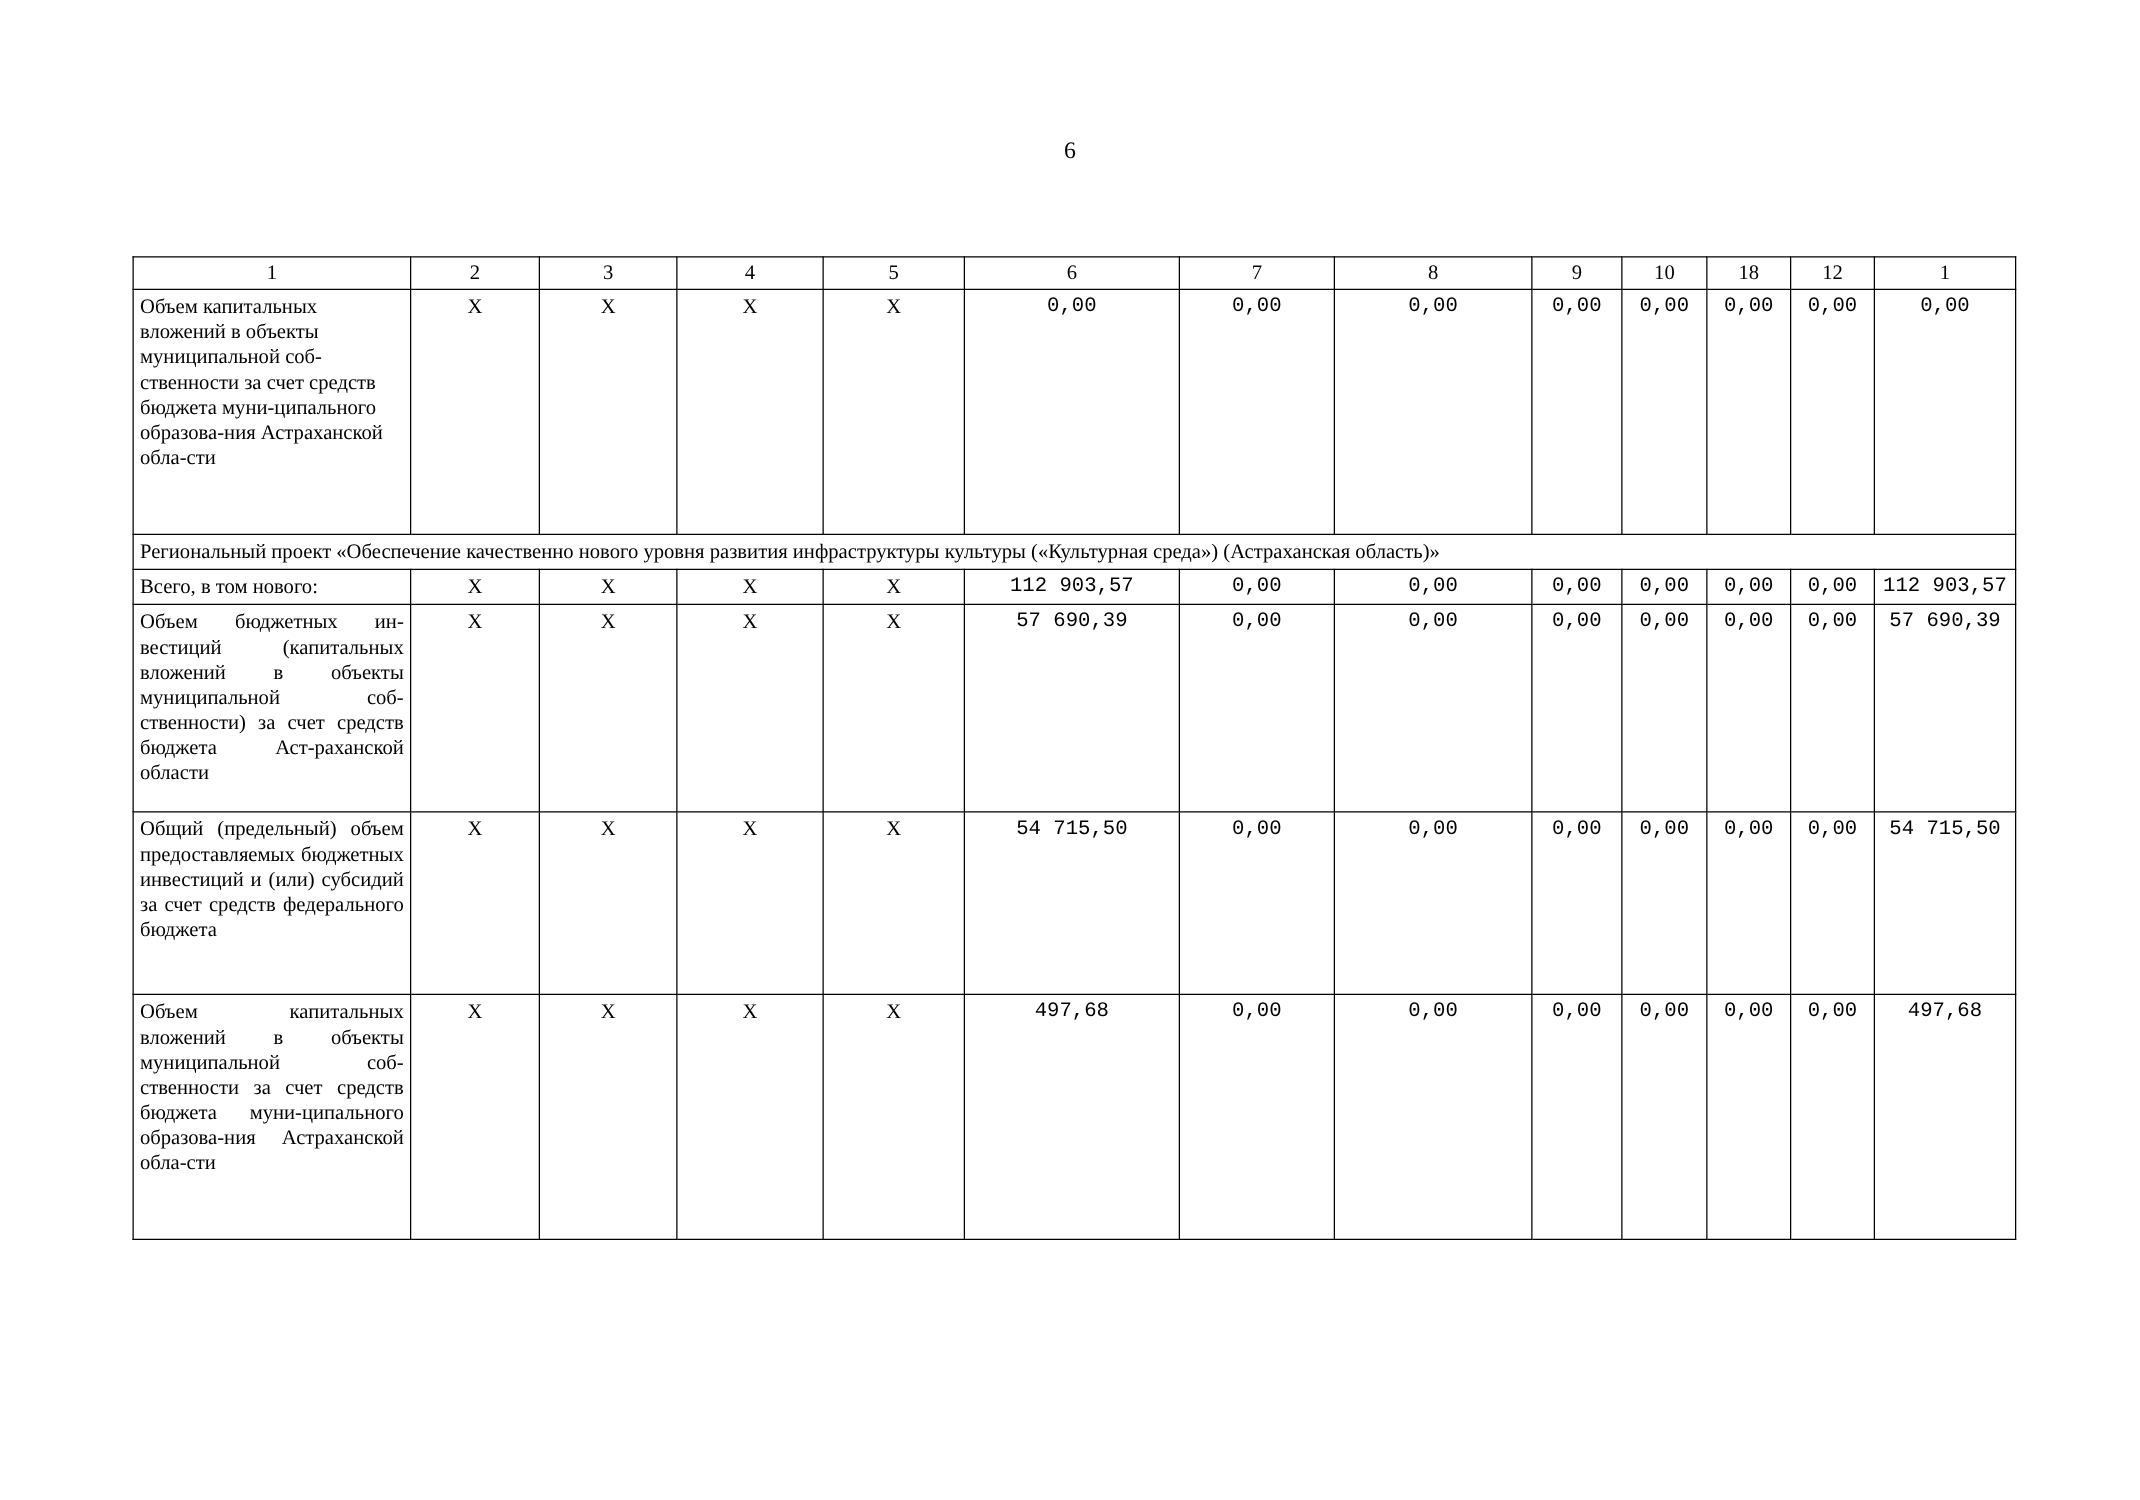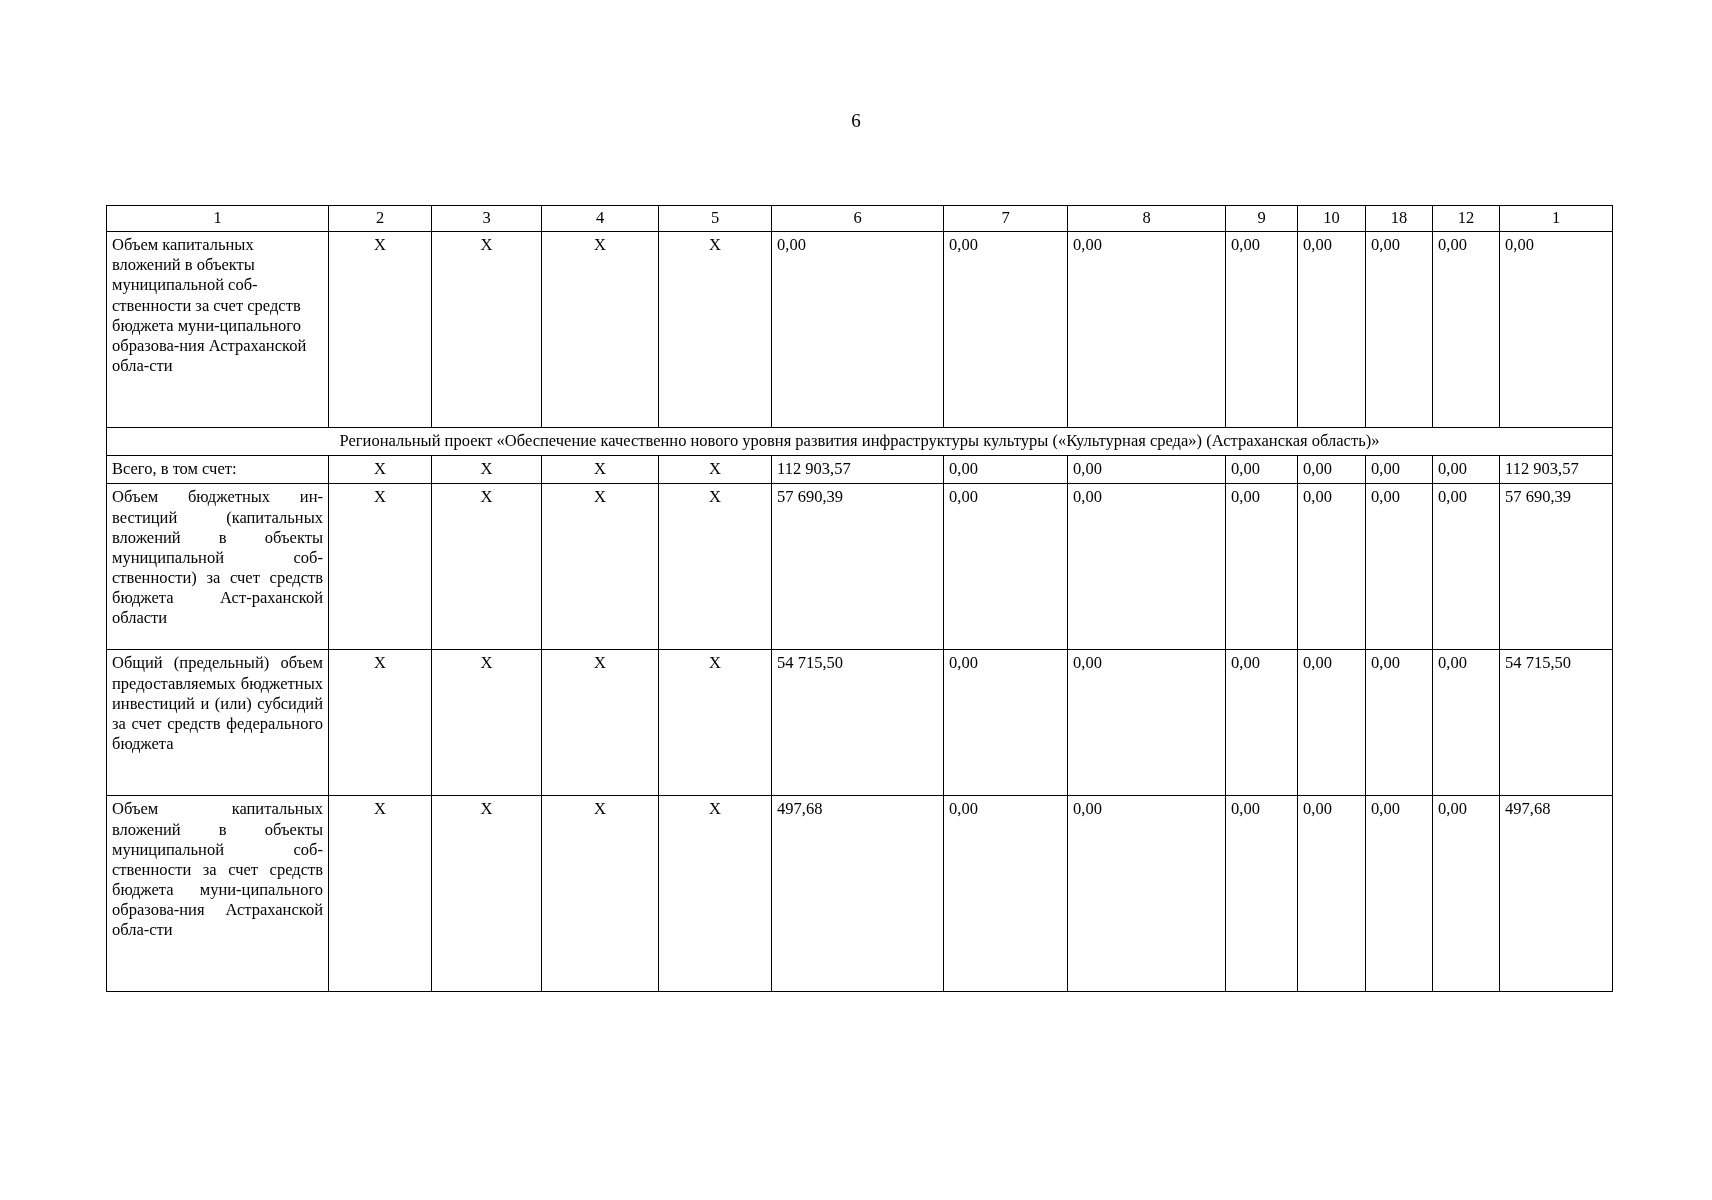--- a/index.html
+++ b/index.html
@@ -63,26 +63,27 @@
     margin-top: 46px;
   }
   .label-plain {
     text-align: left;
   }
   .ctr {
     text-align: center;
     vertical-align: top;
   }
   .num {
-    text-align: left;
+    text-align: center;
     vertical-align: top;
     white-space: nowrap;
+    font-family: Liberation Mono, monospace;
   }
   .section-row td {
-    text-align: center;
+    text-align: left;
     vertical-align: middle;
     padding-top: 4px;
     padding-bottom: 4px;
     font-size: 16.5px;
     margin-top: 12px;
   }
   .tall-1 { height: 196px; }
   .tall-2 { height: 68px; }
   .tall-3 { height: 166px; }
   .tall-4 { height: 146px; padding-left: 38px; }
@@ -145,21 +146,21 @@
         <td class="num">0,00</td>
         <td class="num">0,00</td>
       </tr>
 
 
       <tr class="section-row">
         <td colspan="13">Региональный проект «Обеспечение качественно нового уровня развития инфраструктуры культуры («Культурная среда») (Астраханская область)»</td>
       </tr>
 
       <tr>
-        <td class="label-plain">Всего, в том счет:</td>
+        <td class="label-plain">Всего, в том нового:</td>
         <td class="ctr">X</td>
         <td class="ctr">X</td>
         <td class="ctr">X</td>
         <td class="ctr">X</td>
         <td class="num">112 903,57</td>
         <td class="num">0,00</td>
         <td class="num">0,00</td>
         <td class="num">0,00</td>
         <td class="num">0,00</td>
         <td class="num">0,00</td>

